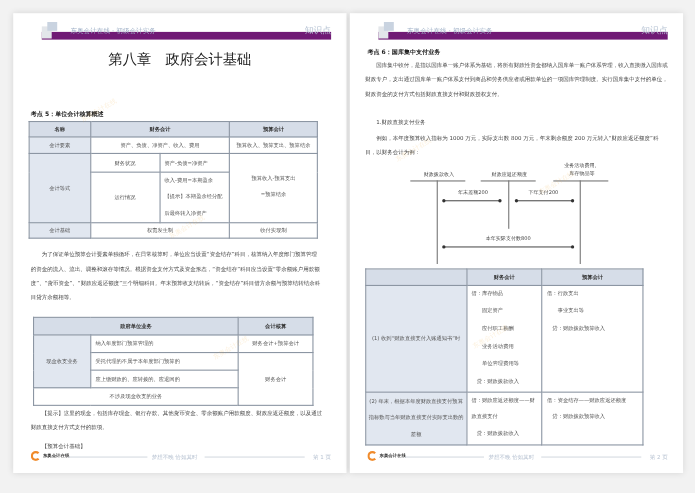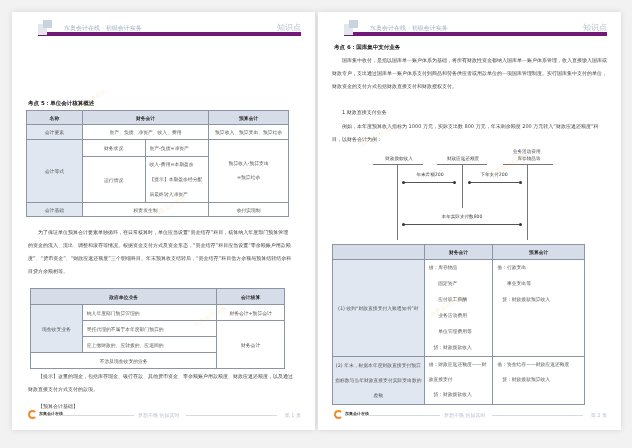--- a/index.html
+++ b/index.html
@@ -1,21 +1,21 @@
 <!DOCTYPE html>
 <html><head>
 <meta charset="utf-8">
 <style>
   * { box-sizing: border-box; margin: 0; padding: 0; }
   html, body { width: 632px; height: 448px; overflow: hidden; }
   body { background: #f2f2f2; font-family: "DejaVu Sans", sans-serif; color: #333; position: relative; }
   .page { position: absolute; top: 12px; width: 303px; height: 418px; background: #fff; box-shadow: 0 0 6px rgba(0,0,0,0.12); }
   .page.left { left: 12px; }
   .page.right { left: 318px; }
-  .hdr { position: absolute; left: 26px; right: 14px; top: 10px; height: 14px; border-bottom: 4px solid #701a75; }
+  .hdr { position: absolute; left: 26px; right: 14px; top: 10px; height: 14px; border-bottom: 7px solid #701a75; }
   .hdr .logo-sq { position: absolute; left: 0; top: -2px; width: 14px; height: 16px; }
   .hdr .logo-sq i { position: absolute; display: block; }
   .hdr .logo-sq .a { left: 0; top: 4px; width: 9px; height: 11px; background: #e3e6ea; }
   .hdr .logo-sq .b { left: 5px; top: 0; width: 9px; height: 8px; background: #c9d3e0; }
   .hdr .site { position: absolute; left: 26px; top: 2px; font-size: 6px; color: #9fb0c7; white-space: nowrap; }
   .hdr .tag { position: absolute; right: 0; top: 0; font-size: 8px; color: #b5c2d3; font-family: "DejaVu Serif", serif; }
   .ch-title { position: absolute; left: 0; right: 0; top: 33px; text-align: center; font-size: 13px; color: #222; font-family: "DejaVu Serif", serif; }
   .sub-title { position: absolute; left: 0; right: 0; top: 58px; text-align: center; font-size: 8.5px; color: #222; font-family: "DejaVu Serif", serif; }
   .sec { position: absolute; font-size: 5.5px; font-weight: bold; color: #222; white-space: nowrap; }
   .para { position: absolute; font-size: 5px; line-height: 13px; color: #444; text-indent: 10px; }
@@ -48,20 +48,21 @@
 <div class="page left">
   <div class="hdr">
     <div class="logo-sq">
         <i class="a"></i>
         <i class="b"></i>
       </div>
     <span class="site">东奥会计在线 · 初级会计实务</span>
     <span class="tag">知识点</span>
   </div>
 
+  <div class="ch-title">第八章　政府会计基础</div>
 
   <div class="sec" style="left:16px; top:88px;">考点 5：单位会计核算概述</div>
 
   <table class="t" style="left:14px; top:98px; width:263px;">
     <colgroup>
         <col style="width:56px">
         <col style="width:63px">
         <col style="width:64px">
         <col style="width:80px">
       </colgroup>

